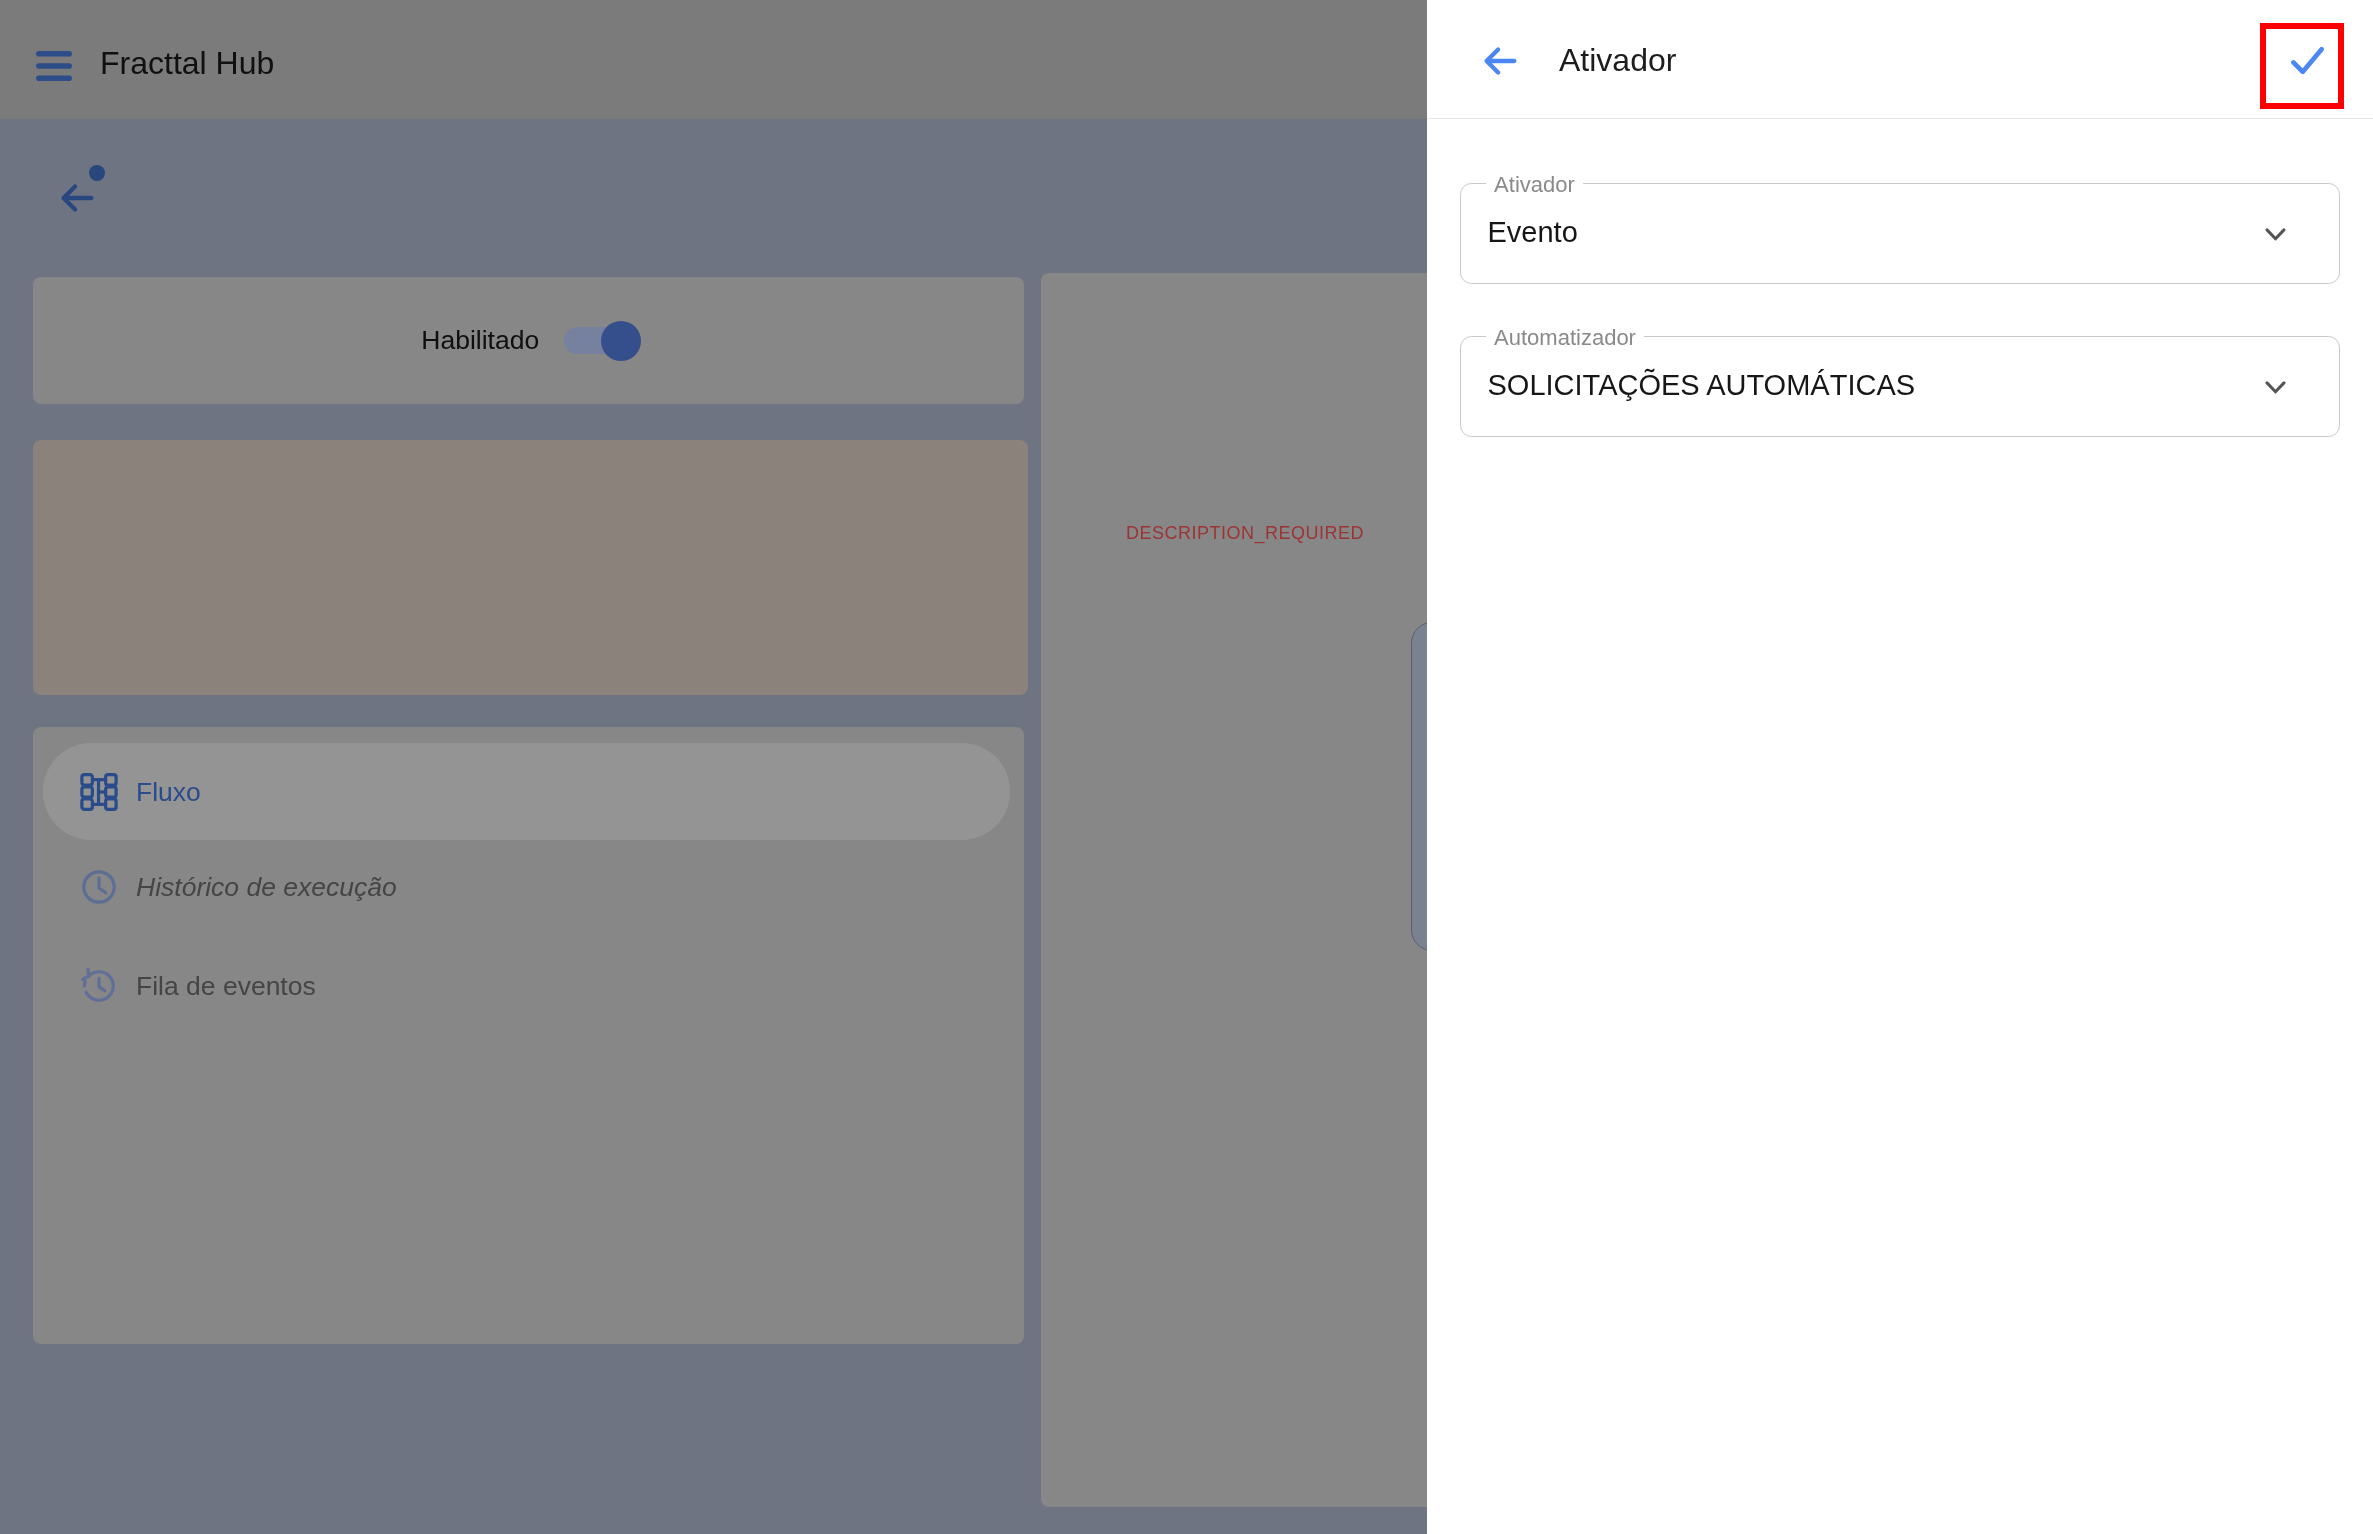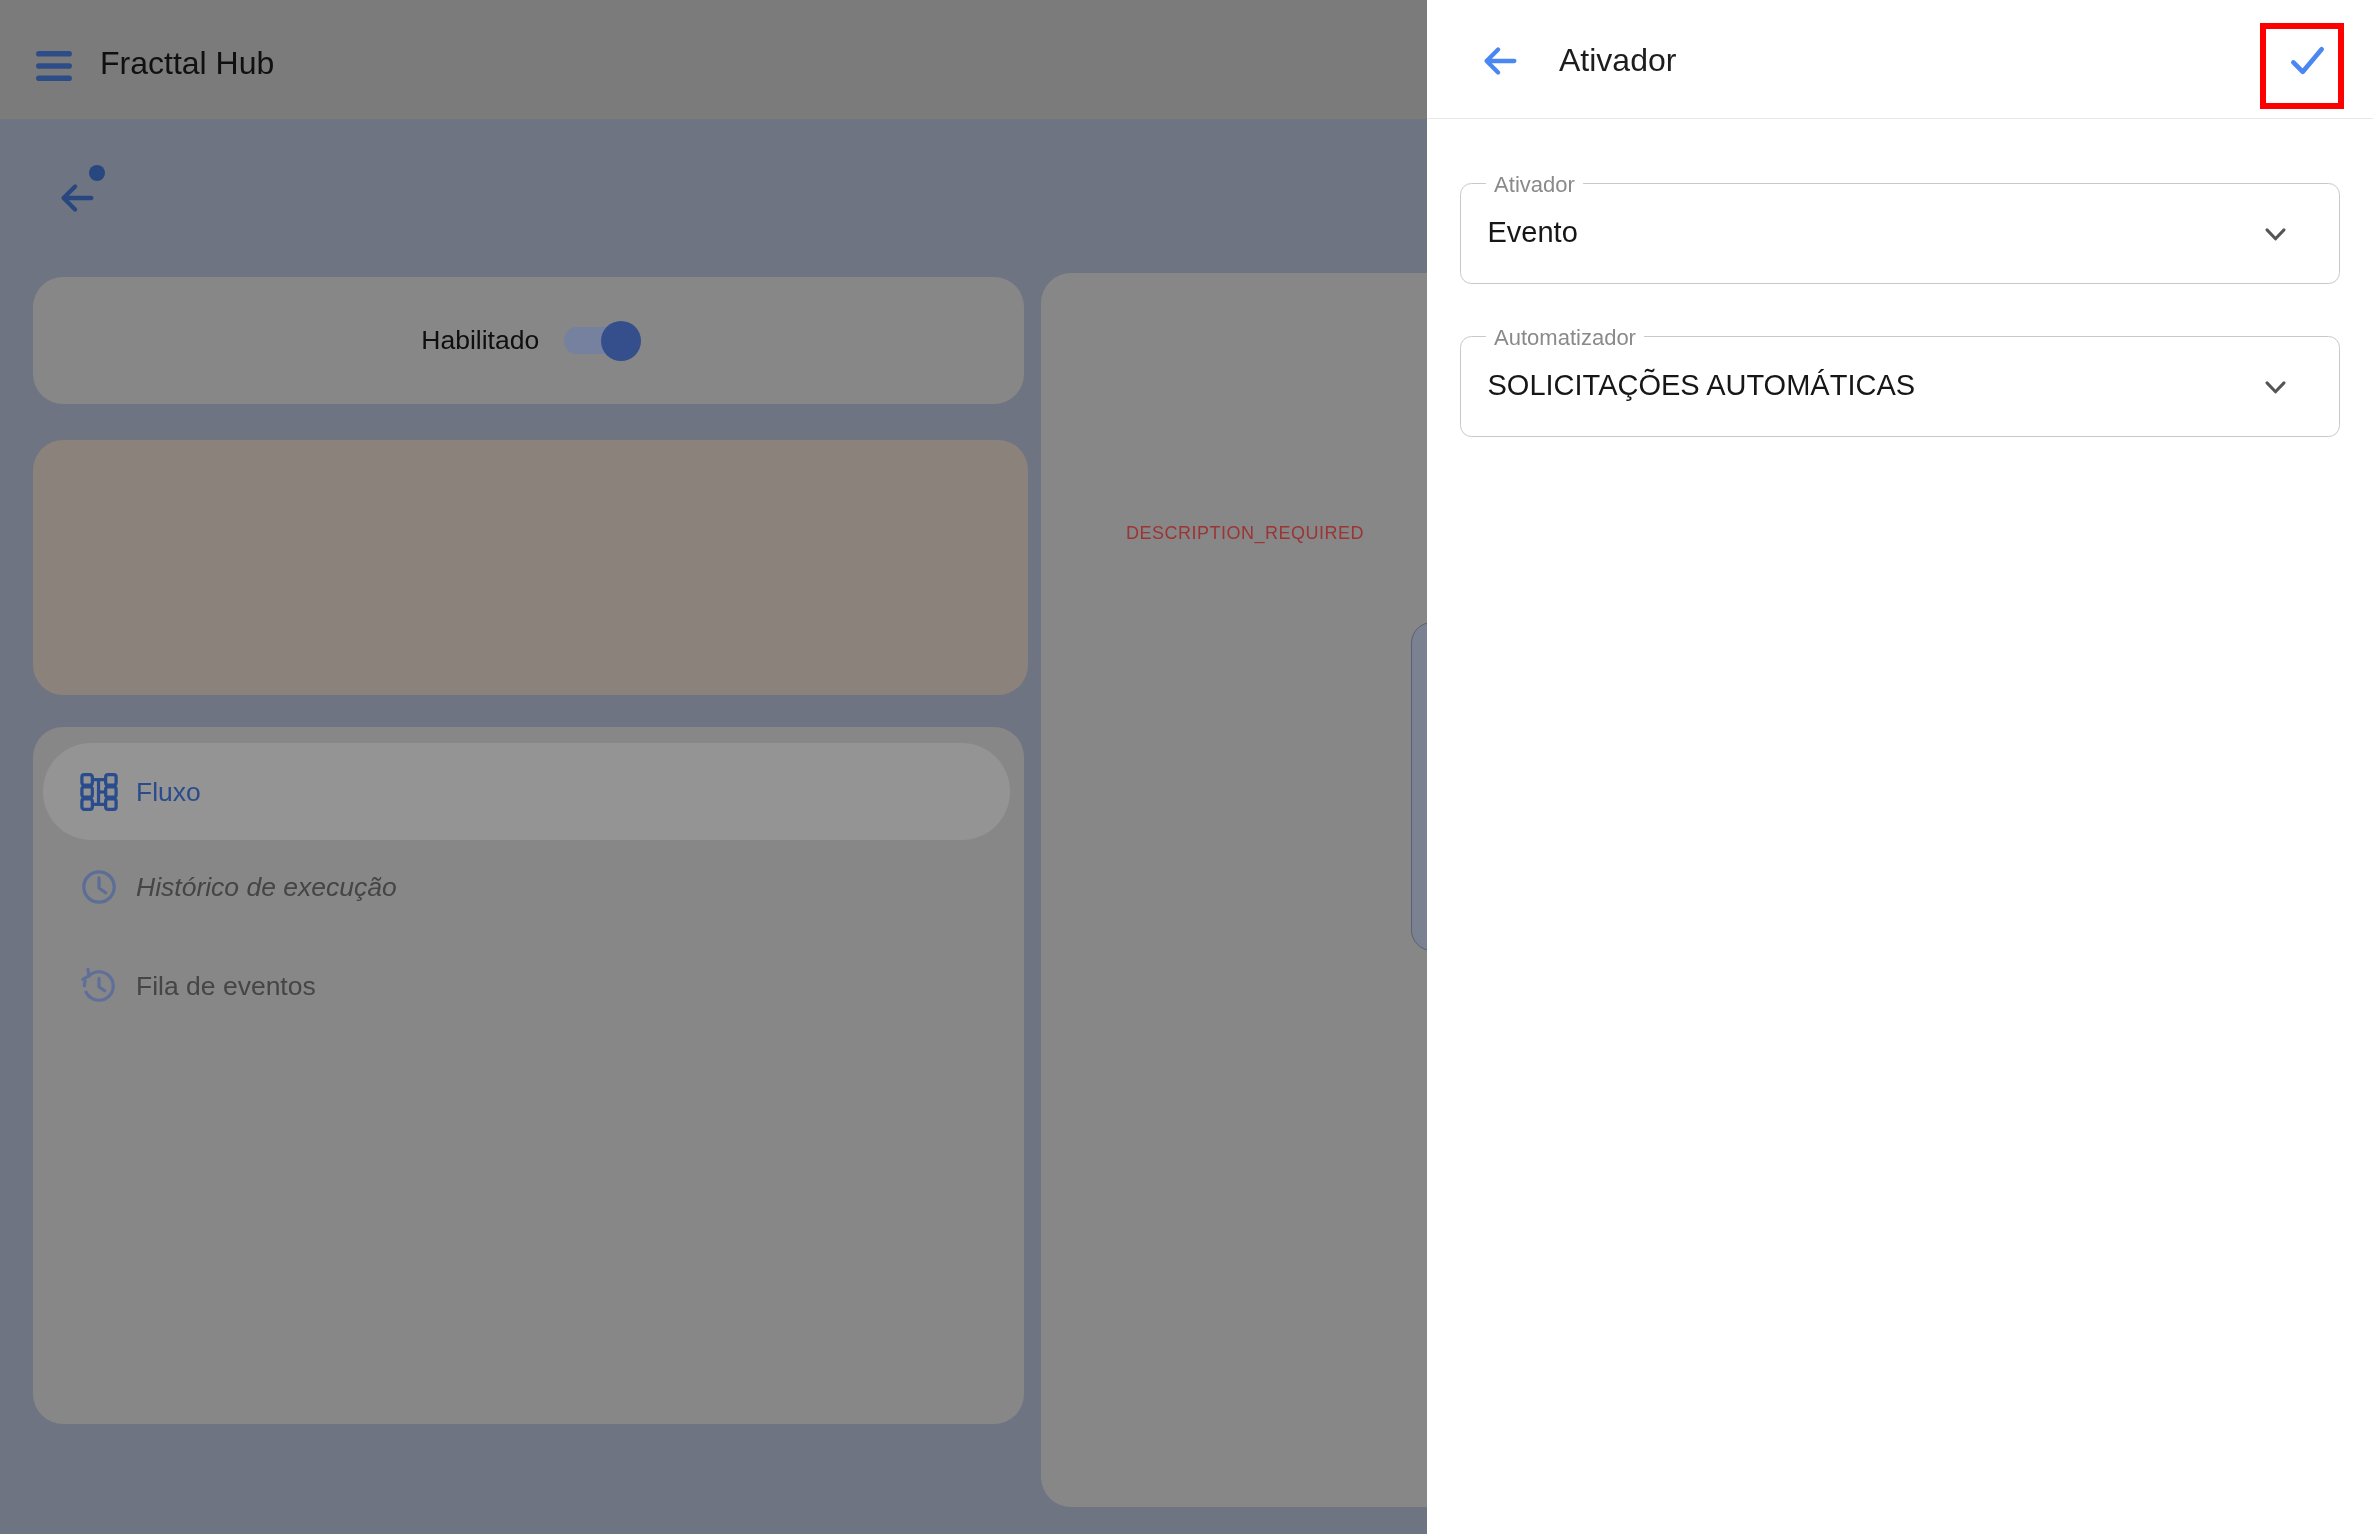--- a/index.html
+++ b/index.html
@@ -7,36 +7,36 @@
   #screen { position:relative; width:2373px; height:1535px; background:#6e7482; overflow:hidden;padding-left:18px; }
 
   
   .topbar { position:absolute; left:0; top:0; width:2373px; height:119px; background:#7b7b7b; }
   .hamburger { position:absolute; left:35px; top:49px; width:38px; height:34px; cursor:pointer; }
   .topbar-title { position:absolute; left:100px; top:45px; font-size:32px; font-weight:500; color:#101010; white-space:nowrap; }
 
   .back-btn { position:absolute; left:55px; top:176px; width:44px; height:44px; }
   .notif-dot { position:absolute; left:89px; top:165px; width:16px; height:16px; border-radius:50%; background:#27477e; }
 
-  .card { position:absolute; background:#878787; border-radius:30px; }
+  .card { position:absolute; background:#878787; border-radius:8px; }
   .card-enabled { left:33px; top:277px; width:991px; height:127px; }
   .enabled-row { position:absolute; left:0; top:0; width:100%; height:100%; display:flex; align-items:center; justify-content:center; gap:24.6px; }
   .enabled-label { font-size:26.5px; font-weight:500; color:#0f0f0f; }
   .toggle { position:relative; width:72px; height:26.5px; }
   .toggle-track { position:absolute; left:0; top:0; width:72px; height:26.5px; border-radius:13.2px; background:#76819f; }
   .toggle-thumb { position:absolute; right:-5.7px; top:-6.6px; width:40px; height:40px; border-radius:50%; background:#344f8b; }
 
   .card-alert { left:33px; top:440px; width:995px; height:255px; background:#8b827c; }
   .alert-icon { position:absolute; left:55px; top:468px; width:47px; height:47px; }
   .alert-title { position:absolute; left:131px; top:476px; font-size:24.6px; font-weight:700; color:#161616; }
   .alert-list { position:absolute; left:131px; top:517px; list-style:none; }
   .alert-list li { position:relative; padding-left:38px; font-size:23px; line-height:39px; color:#212121; white-space:nowrap; }
   .alert-list li::before { content:"•"; position:absolute; left:1.9px; top:0; font-size:24.6px; color:#212121; }
 
-  .card-menu { left:33px; top:727px; width:991px; height:697px; }
+  .card-menu { left:33px; top:727px; width:991px; height:617px; }
   .menu-pill { position:absolute; left:10.4px; top:16px; width:967px; height:97px; border-radius:48px; background:#949494; }
   .menu-item { position:absolute; left:47px; height:42px; display:flex; align-items:center; gap:18px; cursor:pointer; }
   .menu-item .mi-icon { width:38px; height:38px; flex:0 0 auto; }
   .mi-label { font-size:26.5px; color:#454545; white-space:nowrap; }
   .menu-item.active .mi-label { color:#2a4c8c; font-weight:500; }
   .mi-fluxo { top:44px; }
   .mi-hist  { top:139px;font-style:italic; }
   .mi-fila  { top:238px; }
 
   .card-desc { left:1041px; top:273px; width:1332px; height:1234px; }

